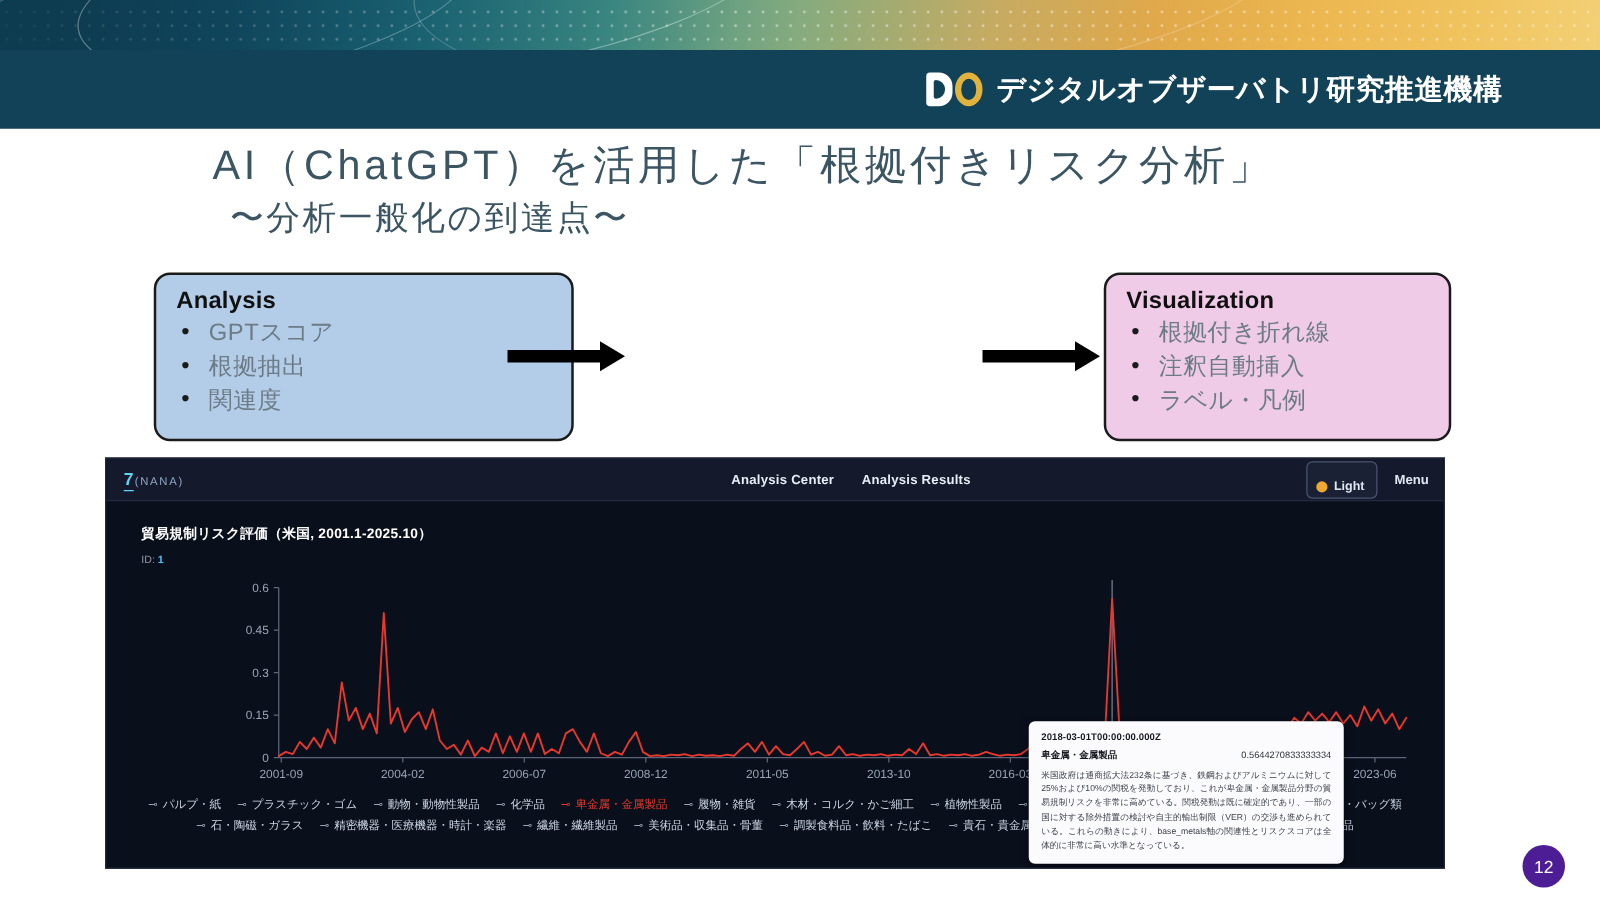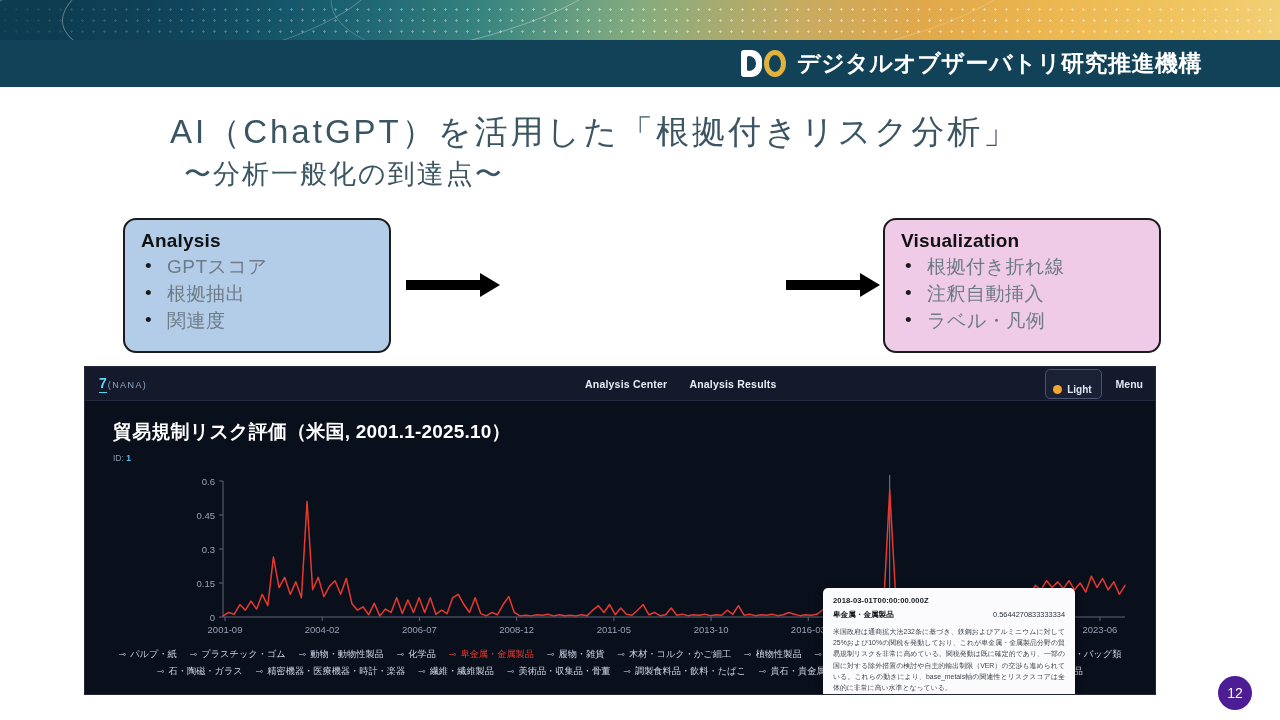--- a/index.html
+++ b/index.html
@@ -31,21 +31,21 @@
     left: 60px; top: -86px; transform: rotate(-7deg); }
   .topband .swoosh2 { position: absolute; width: 700px; height: 190px;
     border-radius: 50%; border: 1.5px solid rgba(255,255,255,.22);
     left: 330px; top: -116px; transform: rotate(-4deg); }
   .topband .swoosh3 { position:absolute; width: 420px; height: 120px;
     border-radius: 50%; border: 1px solid rgba(255,255,255,.28);
     left: -40px; top: -52px; transform: rotate(-10deg); }
 
   
   .headerbar {
-    position: absolute; left: 0; top: 40px; width: 1280px; height: 47px;
+    position: absolute; left: 0; top: 40px; width: 1280px; height: 63px;
     background: #124257; display: flex; align-items: center;
     justify-content: flex-end; padding-right: 78px;
   }
   .brand { display: flex; align-items: center; gap: 11px; }
   .brand-mark { display: flex; align-items: center; gap: 2px; }
   .brand-d {
     width: 21px; height: 27px; background: #fff;
     border-radius: 3px 11px 11px 3px; position: relative;
   }
   .brand-d::after { content:""; position:absolute; left: 6px; top: 6px;
@@ -65,21 +65,21 @@
     font-weight: 400; margin-top: 4px; padding-left: 14px;
   }
 
   
   .flow { position: absolute; left: 120px; top: 218px; width: 1045px; height: 140px; }
   .fbox {
     position: absolute; top: 0; height: 135px;
     border: 2.5px solid #1b1b1b; border-radius: 13px;
     padding: 10px 0 0 16px;
   }
-  .fbox.b1 { left: 3px;   width: 268px; background: #b3cde8; }
+  .fbox.b1 { left: 3px;   width: 336px; background: #b3cde8; }
   .fbox.b2 { left: 383px; width: 278px; background: #c6ecca; }
   .fbox.b3 { left: 763px; width: 278px; background: #efcbe8; }
   .fbox h3 { font-size: 19px; font-weight: 700; color: #111; margin-bottom: 2px; letter-spacing: .2px; }
   .fbox ul { list-style: none; }
   .fbox li {
     font-size: 19px; color: #6d7b86; line-height: 1.42;
     position: relative; padding-left: 26px; letter-spacing: .5px;
   }
   .fbox li::before {
     content: "•"; position: absolute; left: 4px; top: -1px;
@@ -120,21 +120,21 @@
   .lightbtn {
     display: flex; align-items: center; gap: 5px;
     border: 1px solid #4a5470; border-radius: 5px; padding: 14px 9px 3px 7px;
     background: #1a2134;
   }
   .lightbtn .dot { width: 9px; height: 9px; border-radius: 50%; background: #f0a730; }
   .lightbtn span { color: #dfe6f2; font-size: 10px; font-weight: 600; }
   .menubtn { color: #dfe6f2; font-size: 10.5px; font-weight: 600; }
 
   .appbody { position: relative; padding: 18px 0 0 0; height: 295px; }
-  .chart-title { color: #fff; font-size: 19px; font-weight: 700; margin-left: 28px; letter-spacing: .2px; }
+  .chart-title { color: #fff; font-size: 11px; font-weight: 700; margin-left: 28px; letter-spacing: .2px; }
   .chart-id { margin-left: 28px; margin-top: 8px; font-size: 8.5px; color: #8c98ad; }
   .chart-id b { color: #4fc3f7; font-weight: 600; }
 
   .plot { position: relative; margin: 6px 0 0 0; width: 1072px; height: 175px; }
   .plot svg { display: block; }
 
   .tooltip {
     position: absolute; left: 738px; top: 119px; width: 252px;
     background: #fbfbfd; border-radius: 5px; padding: 8px 10px 9px 10px;
     box-shadow: 0 2px 7px rgba(0,0,0,.5);

